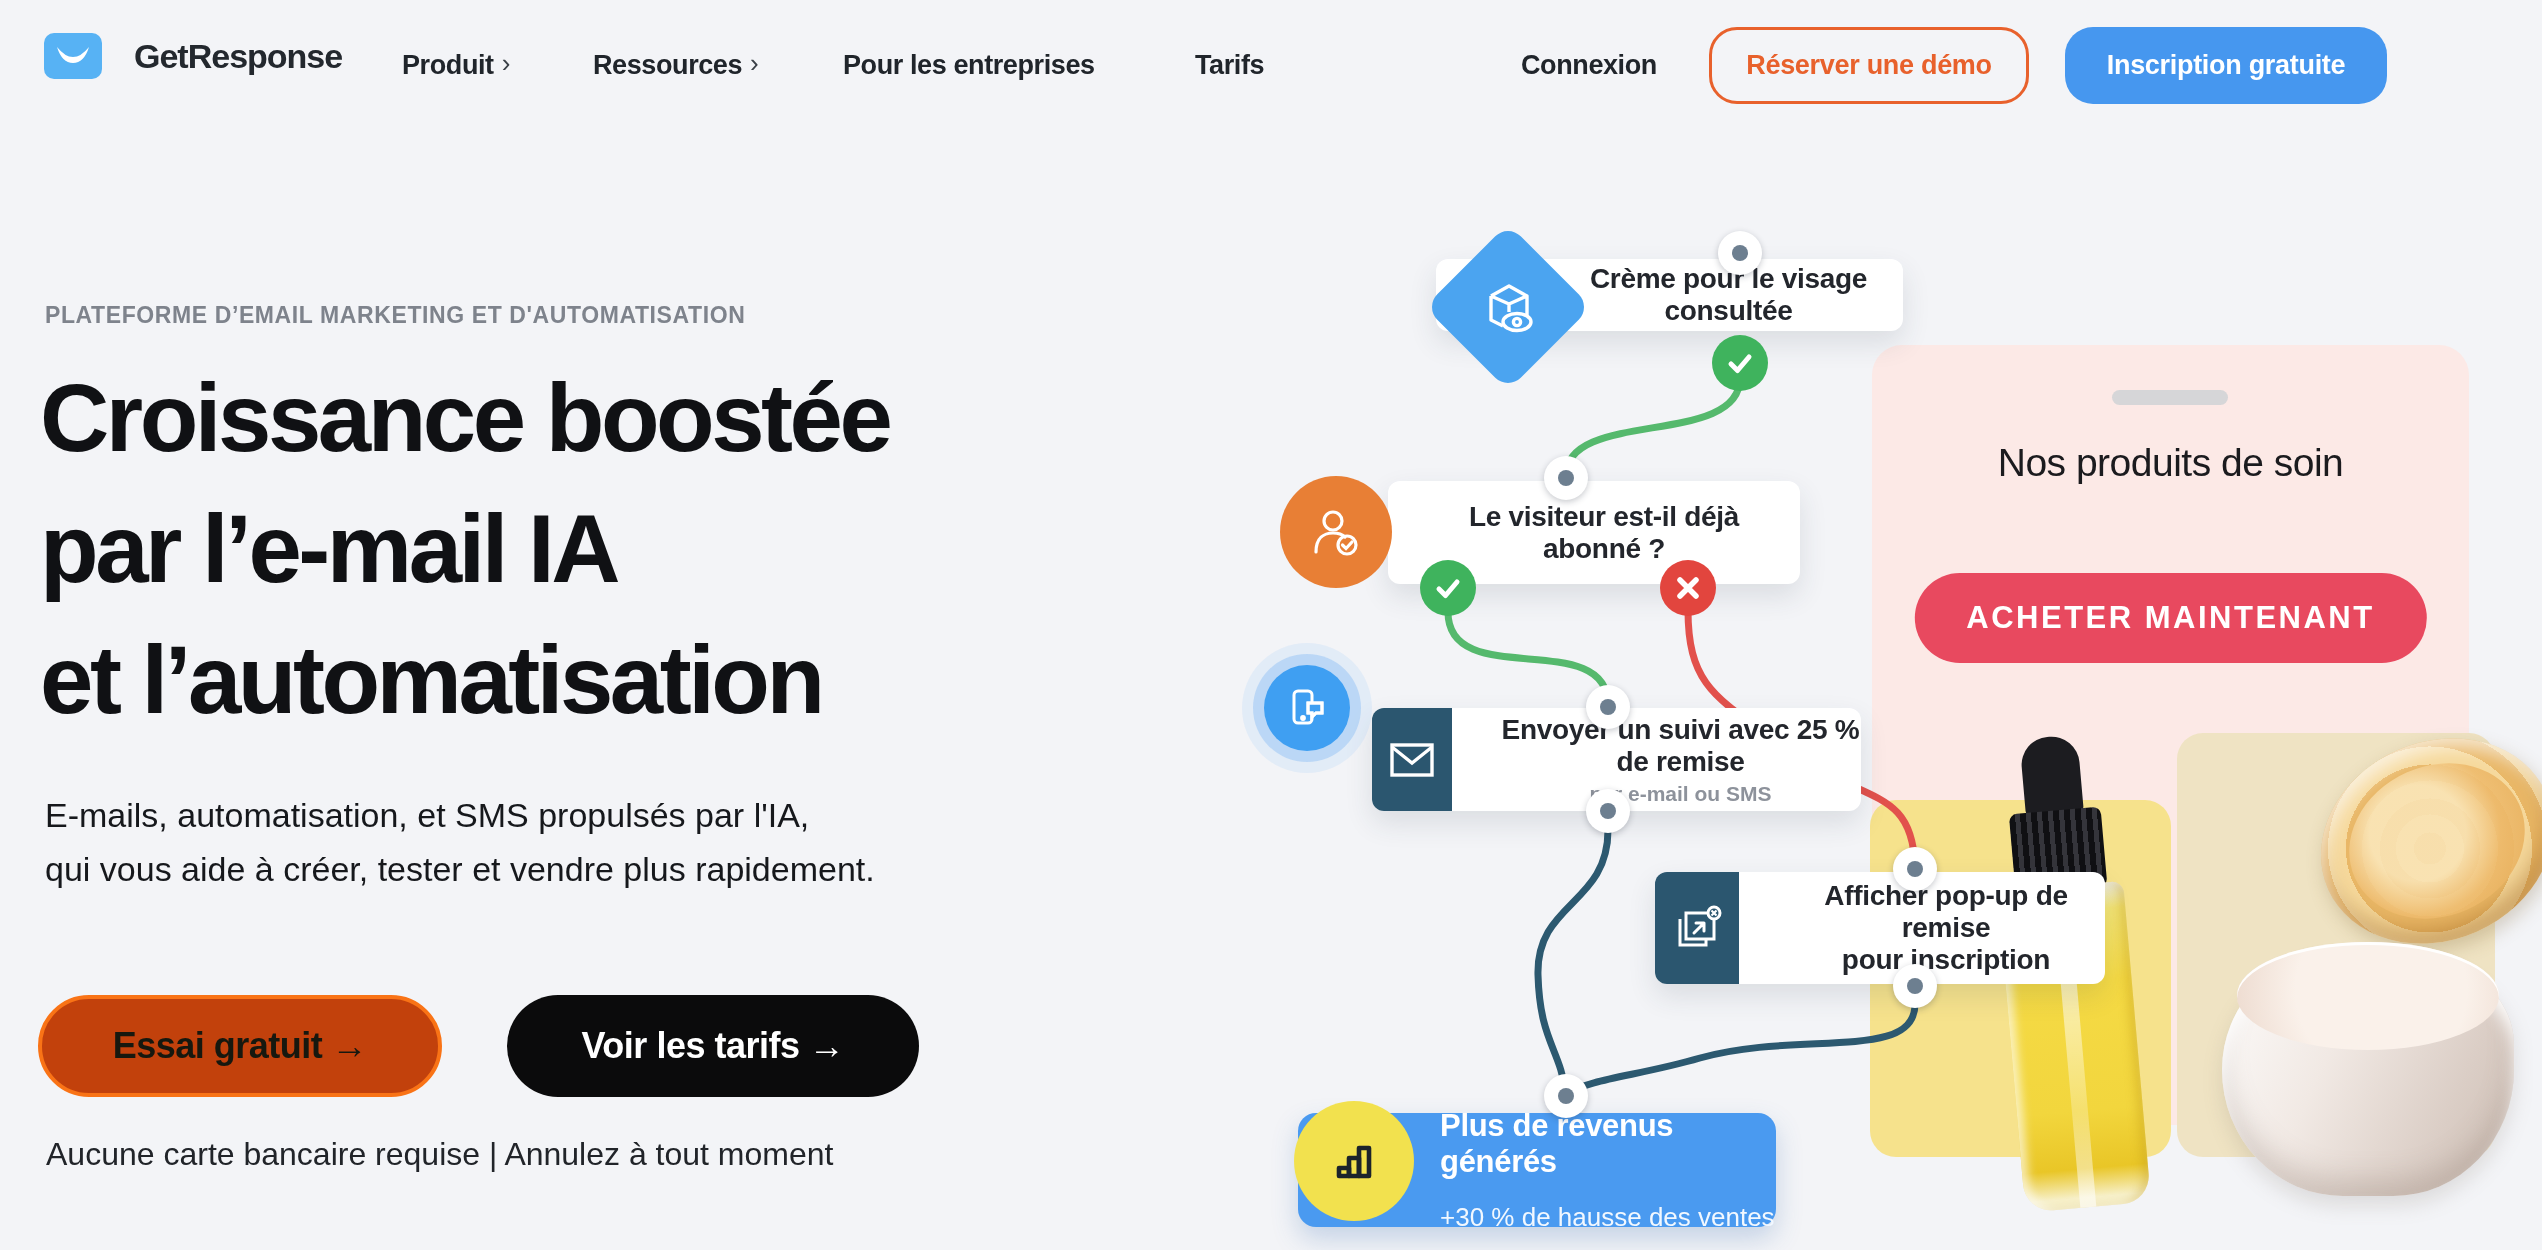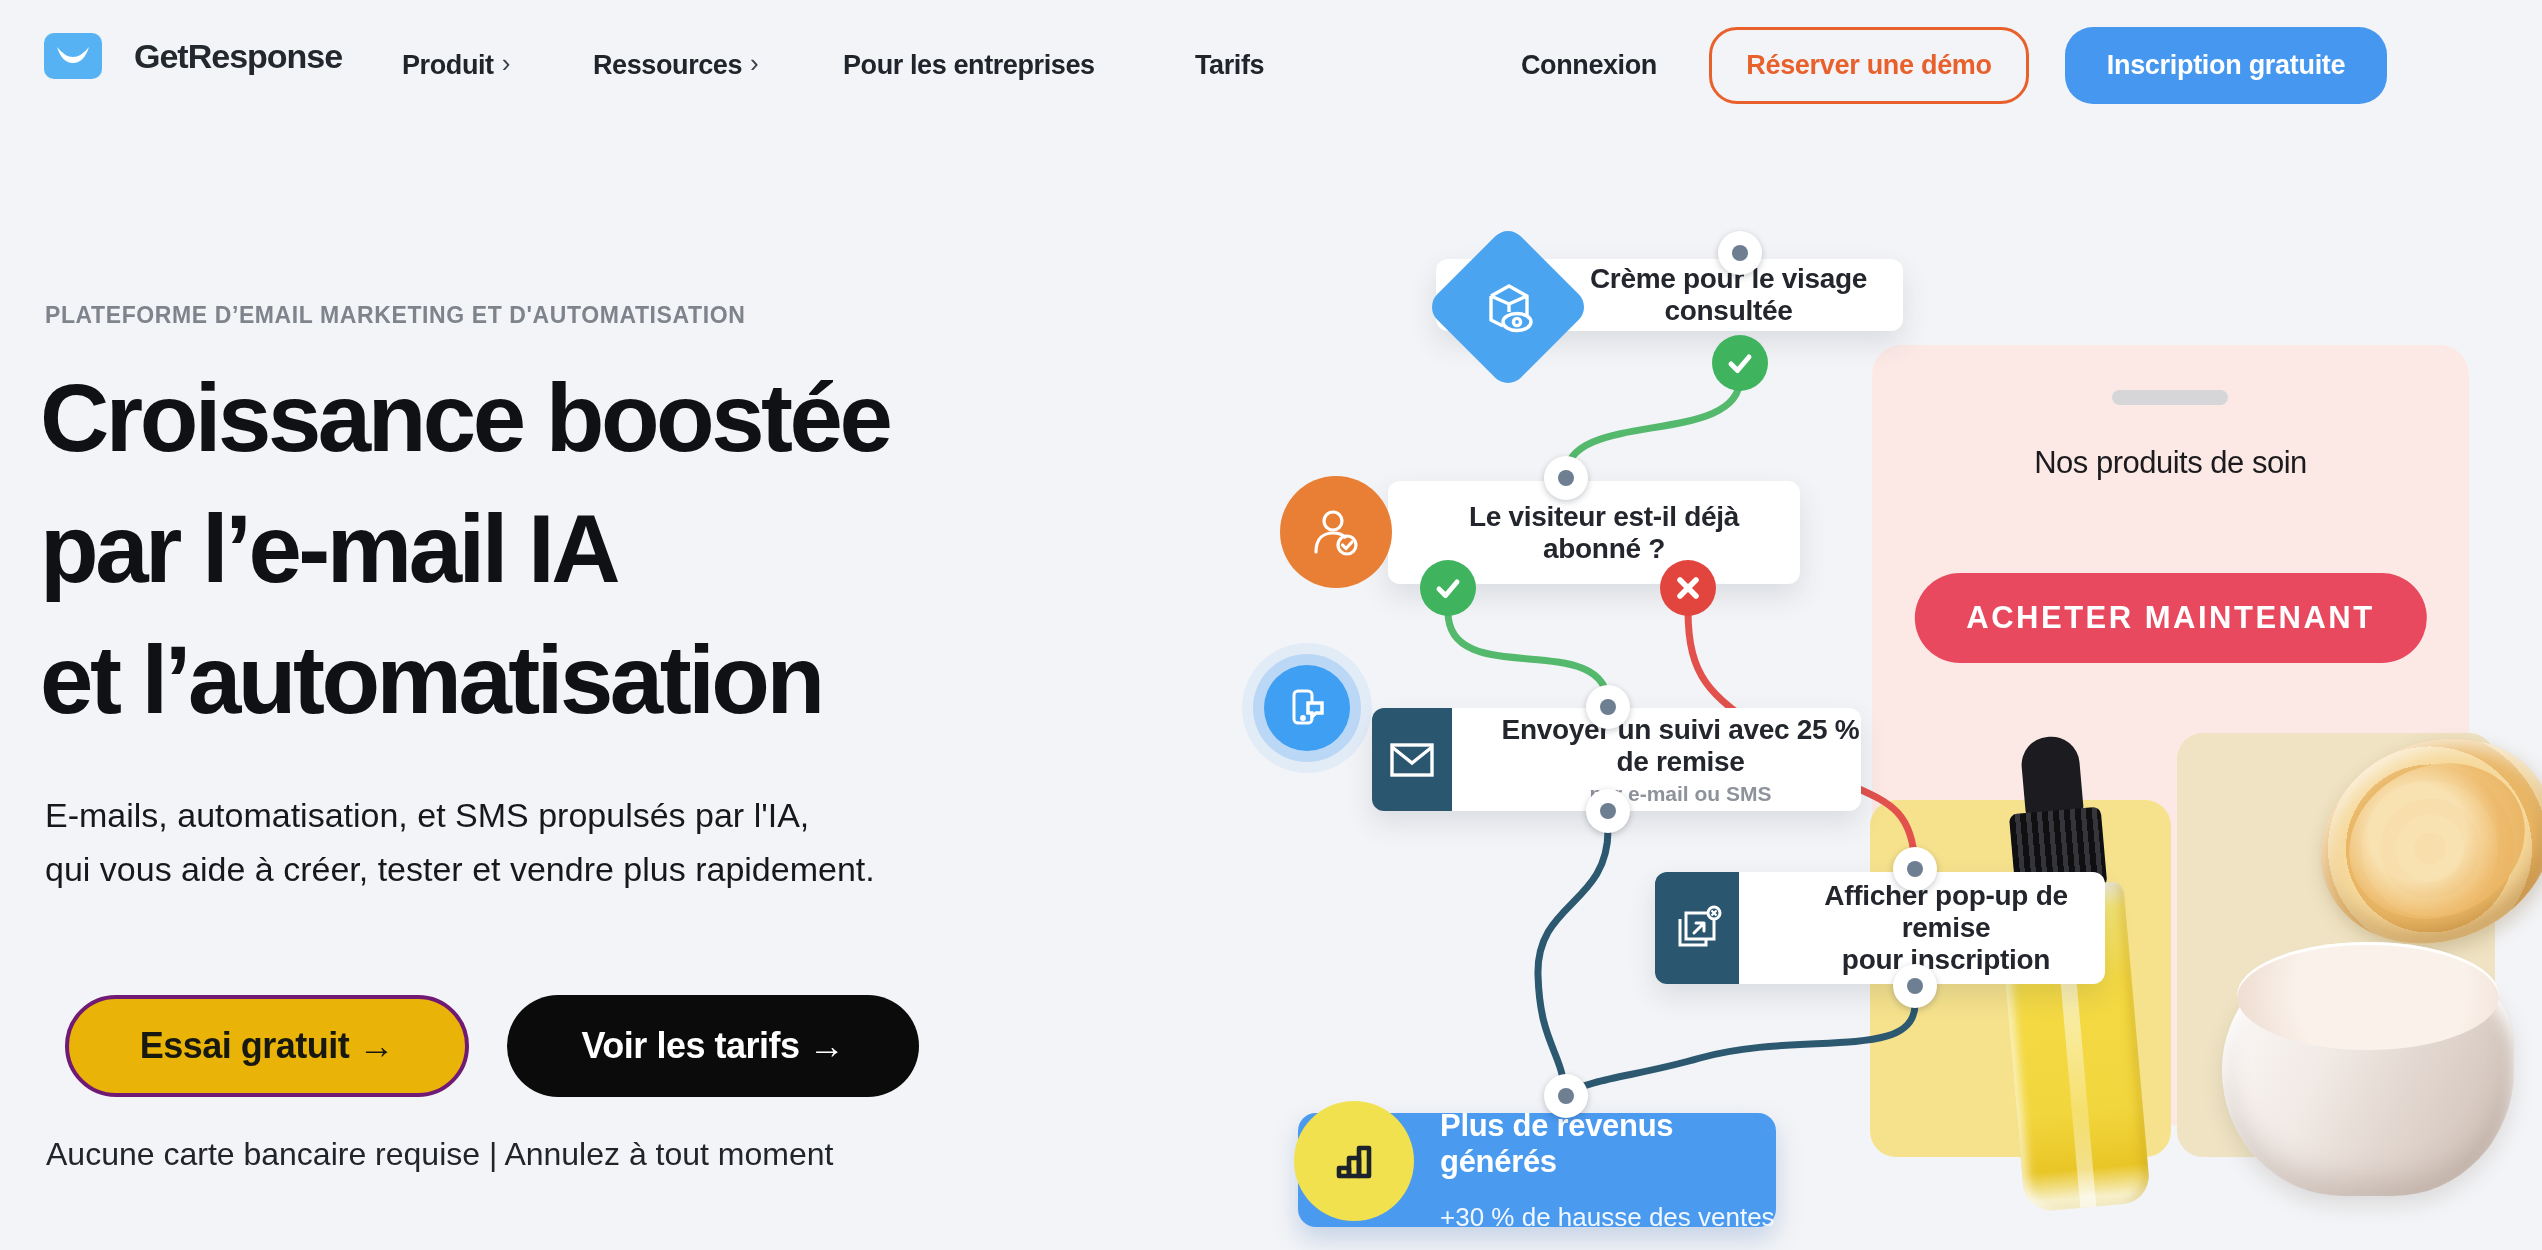--- a/index.html
+++ b/index.html
@@ -23,29 +23,29 @@
   .btn-demo{left:1709px;top:27px;width:320px;height:77px;border:3px solid #e8612c;color:#e8612c;background:transparent;}
   .btn-signup{left:2065px;top:27px;width:322px;height:77px;background:#4697ef;color:#ffffff;}
 
   
   .eyebrow{position:absolute;left:45px;top:302px;font-size:23px;font-weight:700;letter-spacing:0.6px;color:#7e838c;}
   h1{position:absolute;left:40px;top:352px;margin:0;font-size:96px;line-height:131px;
     font-weight:700;letter-spacing:-3.5px;color:#101114;}
   .hero-sub{position:absolute;left:45px;top:788px;font-size:34px;line-height:54px;color:#16181c;font-weight:400;}
   .cta{position:absolute;top:995px;height:102px;display:flex;align-items:center;justify-content:center;
     border-radius:52px;font-size:36px;font-weight:700;letter-spacing:-0.5px;cursor:pointer;box-sizing:border-box;}
-  .cta-primary{left:65px;width:404px;background:#eab308;border:4px solid #701a75;color:#17180f;}
+  .cta-primary{left:38px;width:404px;background:#c2410c;border:4px solid #f97316;color:#17180f;}
   .cta-secondary{left:507px;width:412px;background:#0b0b0c;color:#ffffff;}
   .disclaimer{position:absolute;left:46px;top:1136px;font-size:32px;color:#212429;}
 
   
   .pink-card{position:absolute;left:1872px;top:345px;width:597px;height:780px;border-radius:30px;background:#fce9e6;z-index:1;}
   .pill-handle{position:absolute;left:240px;top:45px;width:116px;height:15px;border-radius:8px;background:#d6d6d8;}
   .promo-heading{position:absolute;left:0;top:88px;width:100%;text-align:center;
-    font-size:31px;line-height:60px;font-weight:500;letter-spacing:-0.5px;color:#1b1b1e;}
+    font-size:39px;line-height:60px;font-weight:500;letter-spacing:-0.5px;color:#1b1b1e;}
   .promo-accent{color:#e8495f;font-weight:600;}
   .promo-btn{position:absolute;left:50%;transform:translateX(-50%);top:228px;height:90px;padding:0 52px;
     display:flex;align-items:center;justify-content:center;border-radius:46px;background:#e8495f;
     color:#fff;font-size:31px;font-weight:700;letter-spacing:2.5px;cursor:pointer;white-space:nowrap;}
   .yellow-card{position:absolute;left:1870px;top:800px;width:301px;height:357px;border-radius:26px;background:#f6e28c;z-index:2;}
   .beige-card{position:absolute;left:2177px;top:733px;width:318px;height:424px;border-radius:26px;background:#efe3c3;z-index:2;}
 
   
   .bottle{position:absolute;left:1998px;top:736px;width:140px;height:478px;z-index:3;transform:rotate(-5deg);}
   .bottle .bulb{position:absolute;left:42px;top:0;width:58px;height:80px;background:#1c1c20;border-radius:28px 28px 8px 8px;}

